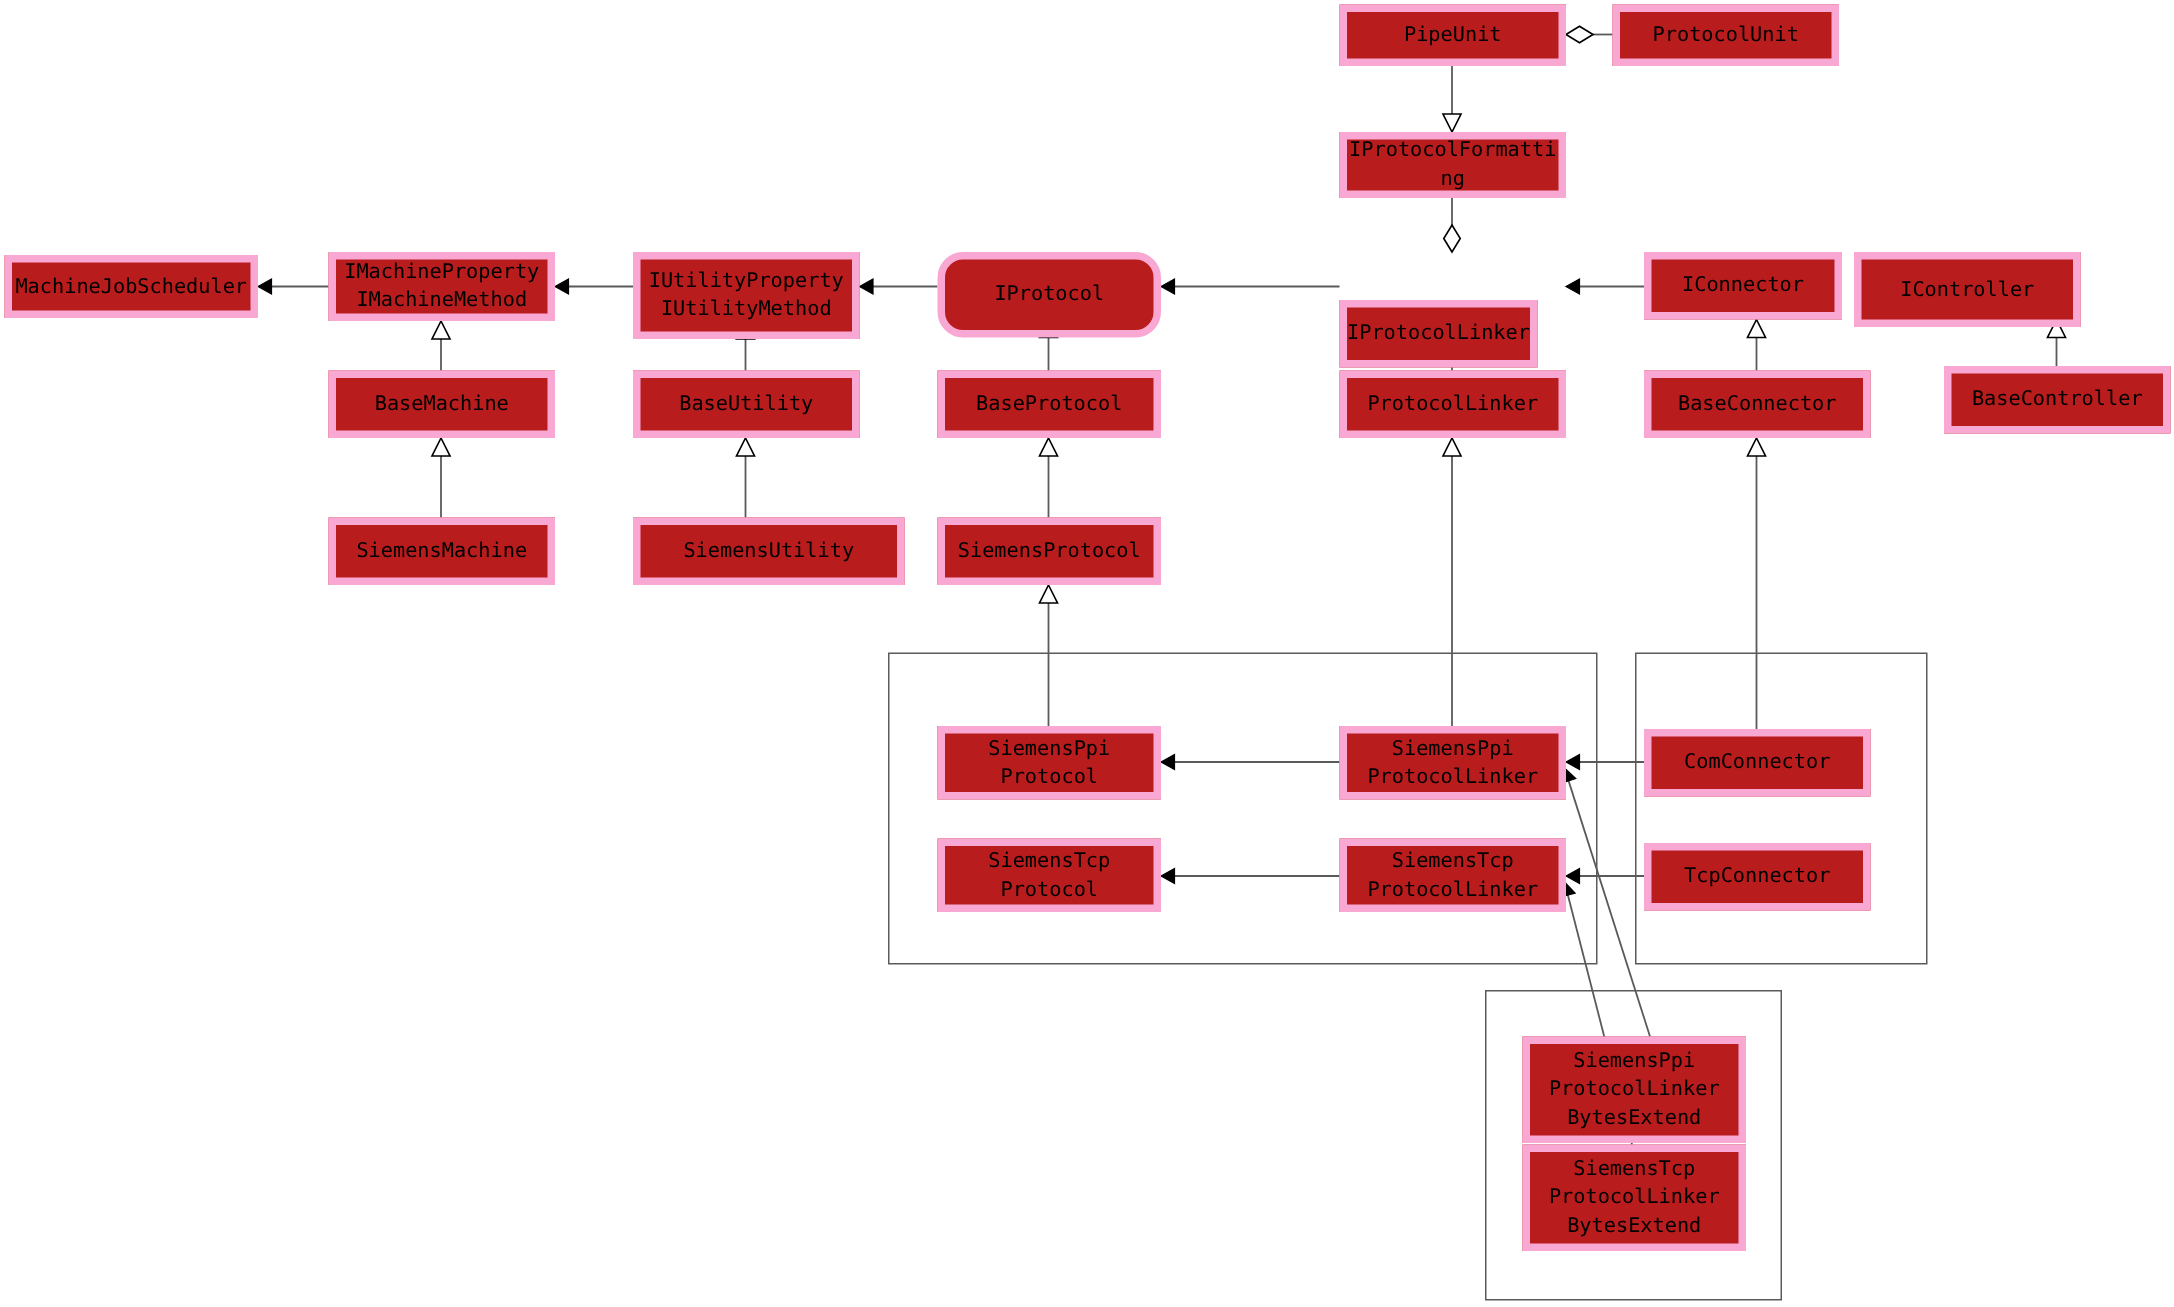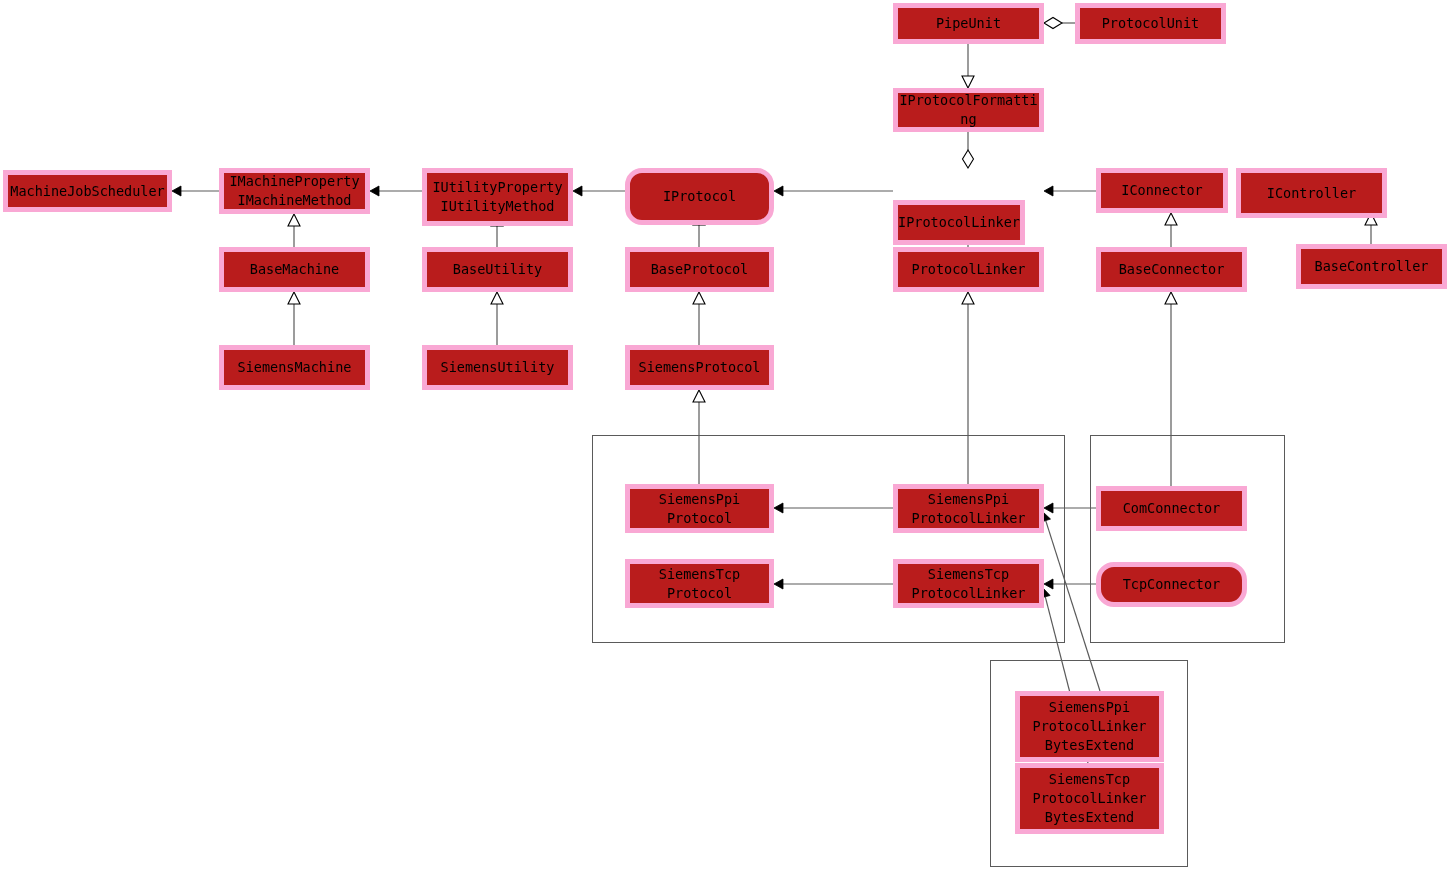--- a/index.html
+++ b/index.html
@@ -182,32 +182,32 @@
       <div class="node" style="left: 1075px; top: 3px; width: 151px; height: 41px;">ProtocolUnit</div>
       <div class="node" style="left: 893px; top: 88px; width: 151px; height: 44px;">IProtocolFormatti
 ng</div>
       <div class="node" style="left: 219px; top: 247px; width: 151px; height: 45px;">BaseMachine</div>
       <div class="node" style="left: 422px; top: 247px; width: 151px; height: 45px;">BaseUtility</div>
       <div class="node" style="left: 625px; top: 247px; width: 149px; height: 45px;">BaseProtocol</div>
       <div class="node" style="left: 893px; top: 247px; width: 151px; height: 45px;">ProtocolLinker</div>
       <div class="node" style="left: 1096px; top: 247px; width: 151px; height: 45px;">BaseConnector</div>
       <div class="node" style="left: 1296px; top: 244px; width: 151px; height: 45px;">BaseController</div>
       <div class="node" style="left: 219px; top: 345px; width: 151px; height: 45px;">SiemensMachine</div>
-      <div class="node" style="left: 422px; top: 345px; width: 151px; height: 45px;">SiemensUtility</div>
+      <div class="node" style="left: 422px; top: 345px; width: 181px; height: 45px;">SiemensUtility</div>
       <div class="node" style="left: 625px; top: 345px; width: 149px; height: 45px;">SiemensProtocol</div>
       <div class="node" style="left: 625px; top: 484px; width: 149px; height: 49px;">SiemensPpi
 Protocol</div>
       <div class="node" style="left: 625px; top: 559px; width: 149px; height: 49px;">SiemensTcp
 Protocol</div>
       <div class="node" style="left: 893px; top: 484px; width: 151px; height: 49px;">SiemensPpi
 ProtocolLinker</div>
       <div class="node" style="left: 893px; top: 559px; width: 151px; height: 49px;">SiemensTcp
 ProtocolLinker</div>
       <div class="node" style="left: 1096px; top: 486px; width: 151px; height: 45px;">ComConnector</div>
-      <div class="node" style="left: 1096px; top: 562px; width: 151px; height: 45px; border-radius: 18px;">TcpConnector</div>
+      <div class="node" style="left: 1096px; top: 562px; width: 151px; height: 45px;">TcpConnector</div>
       <div class="node" style="left: 1015px; top: 691px; width: 149px; height: 71px;">SiemensPpi
 ProtocolLinker
 BytesExtend</div>
       <div class="node" style="left: 1015px; top: 763px; width: 149px; height: 71px;">SiemensTcp
 ProtocolLinker
 BytesExtend</div>
     </div>
 
 </div>
 

